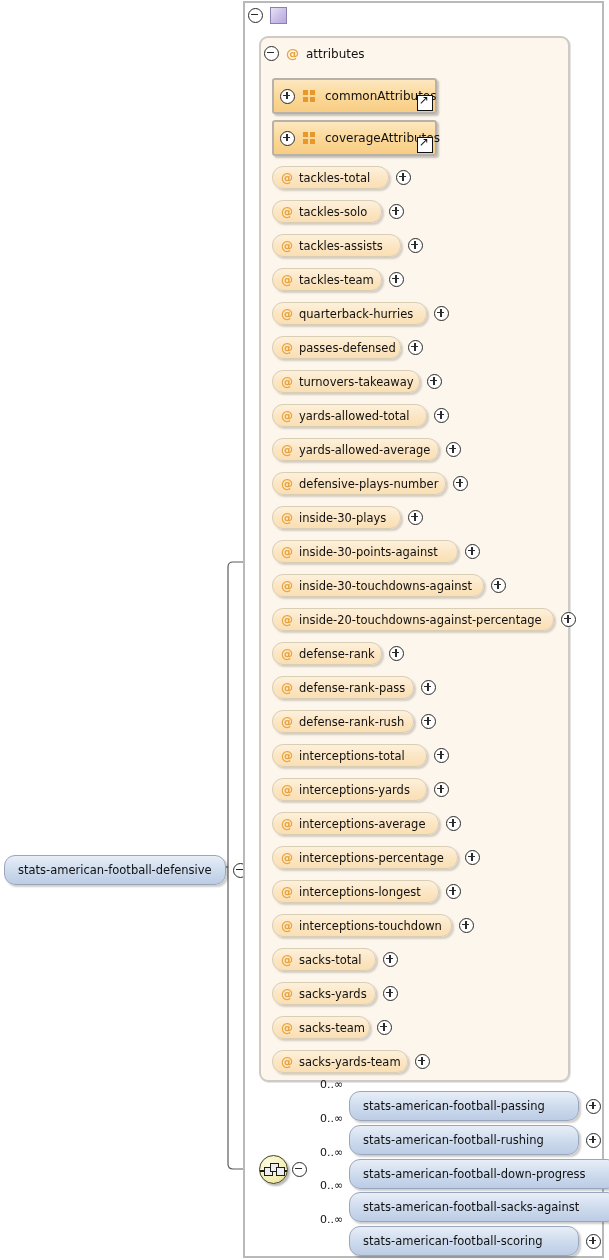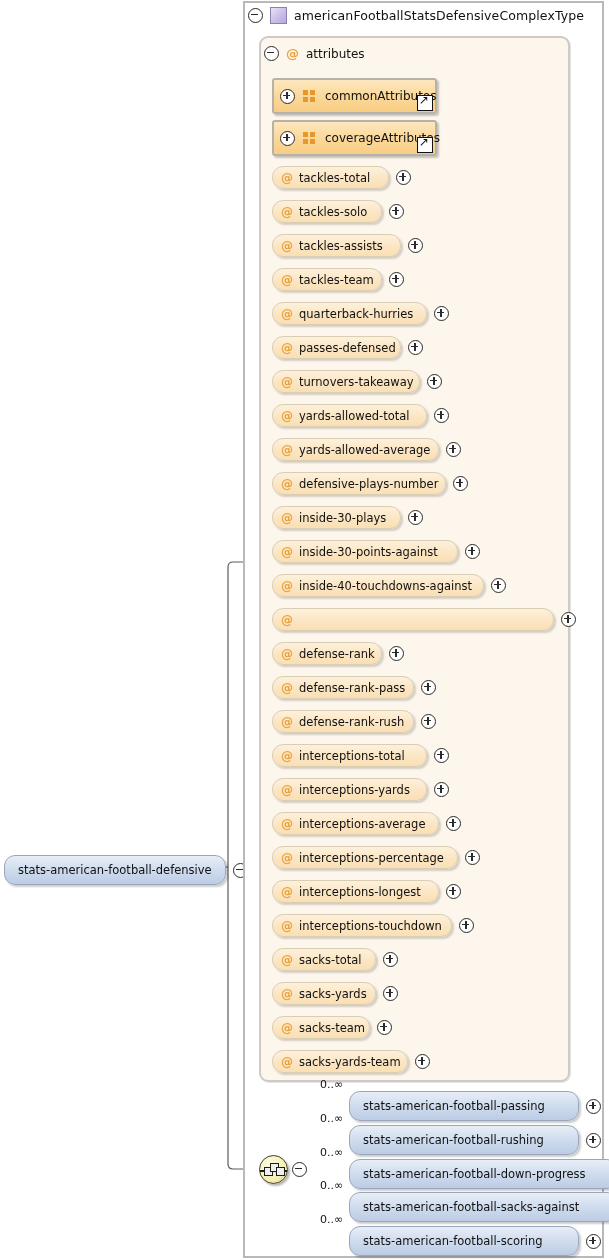--- a/index.html
+++ b/index.html
@@ -146,21 +146,20 @@
 <div id="root-el">
   <div class="el-pill">stats-american-football-defensive</div>
   <div class="ctrl"></div>
 </div>
 
 <div id="type-box"></div>
 
 <div id="type-header">
   <div class="ctrl"></div>
   <div class="ct-swatch"></div>
-  <div id="type-title">americanFootballStatsDefensiveComplexType</div>
 </div>
 
 <div id="attrs-panel"></div>
 <div id="attrs-header">
   <div class="ctrl"></div>
   <div class="at-glyph">@</div>
   <div id="attrs-label">attributes</div>
 </div>
 
 <div id="attr-group-host">
@@ -268,27 +267,28 @@
     <div class="attr-row" style="left: 272px; top: 540px;">
       <div class="attr-pill" style="width:186px">
         <span class="at-glyph">@</span>
         <span class="ap-text">inside-30-points-against</span>
       </div>
       <div class="ctrl plus"></div>
     </div>
     <div class="attr-row" style="left: 272px; top: 574px;">
       <div class="attr-pill" style="width:212px">
         <span class="at-glyph">@</span>
-        <span class="ap-text">inside-40-touchdowns-against</span>
+        <span class="ap-text">inside-30-touchdowns-against</span>
       </div>
       <div class="ctrl plus"></div>
     </div>
     <div class="attr-row" style="left: 272px; top: 608px;">
       <div class="attr-pill" style="width:282px">
         <span class="at-glyph">@</span>
+        <span class="ap-text">inside-20-touchdowns-against-percentage</span>
       </div>
       <div class="ctrl plus"></div>
     </div>
     <div class="attr-row" style="left: 272px; top: 642px;">
       <div class="attr-pill" style="width:110px">
         <span class="at-glyph">@</span>
         <span class="ap-text">defense-rank</span>
       </div>
       <div class="ctrl plus"></div>
     </div>

